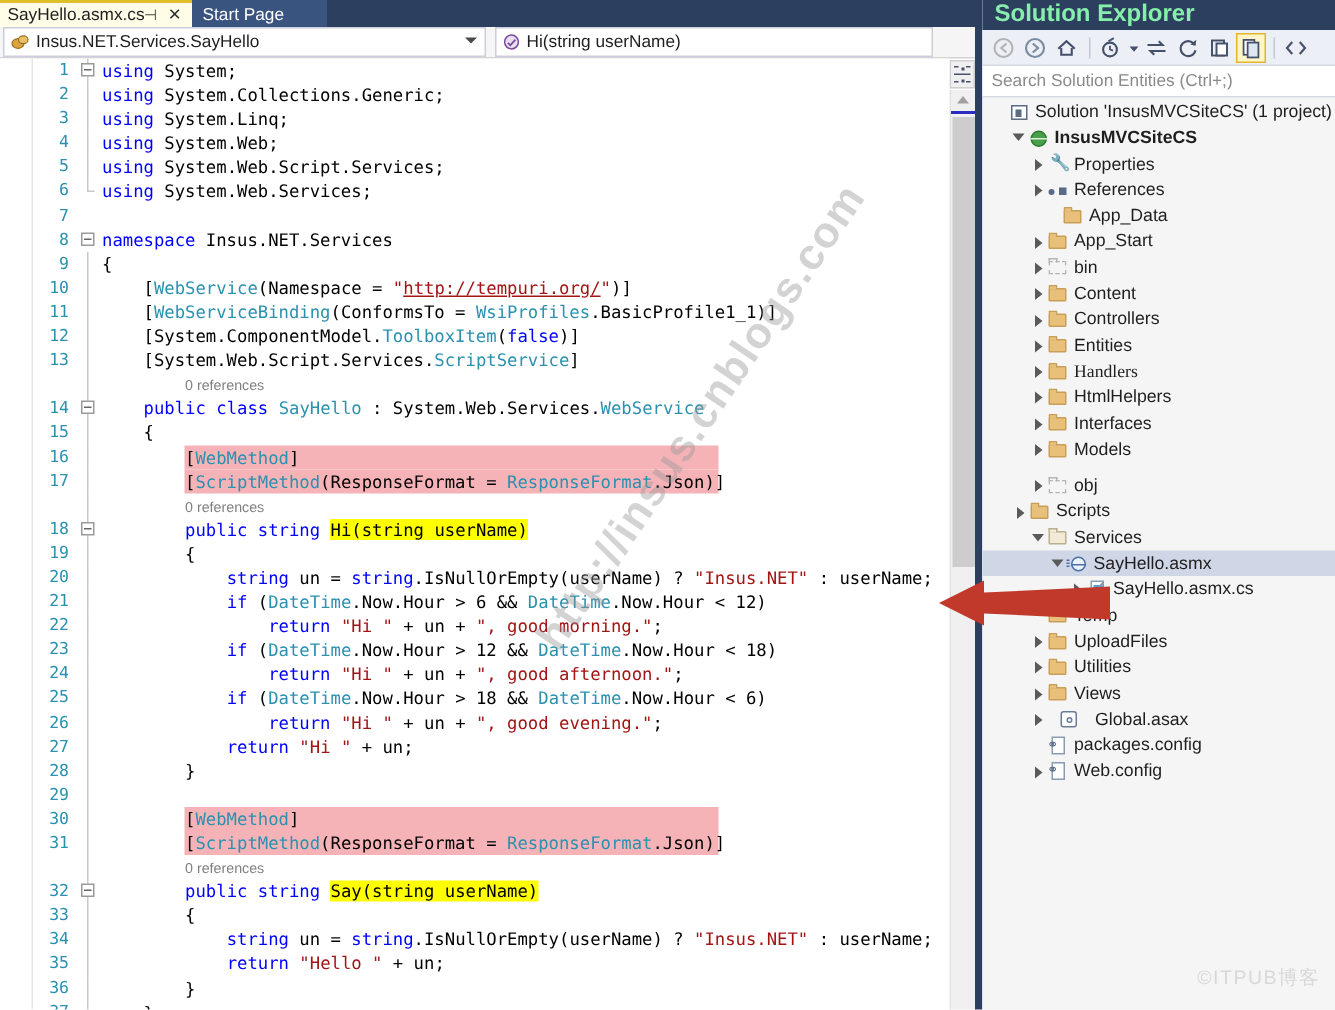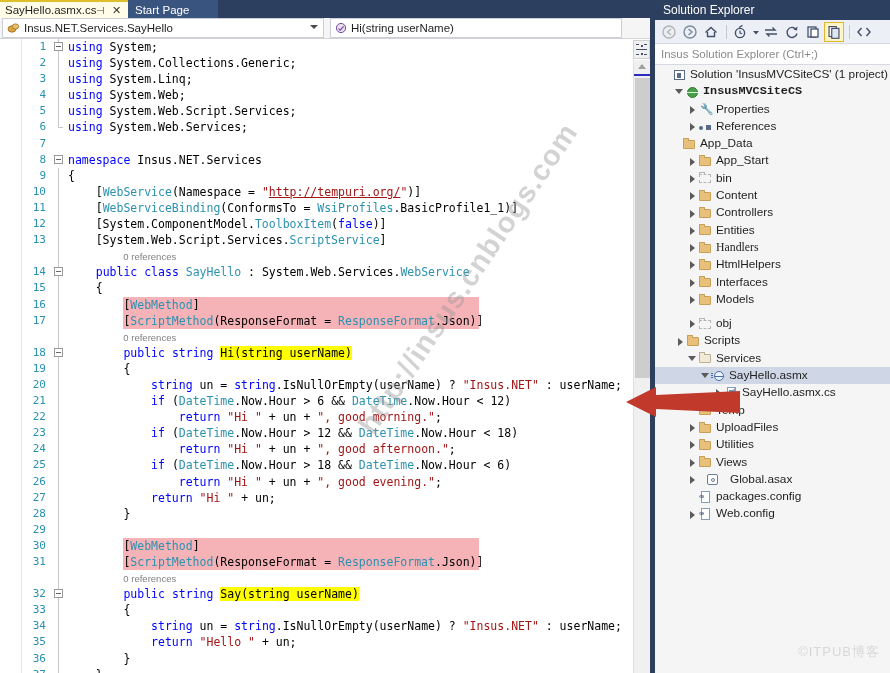--- a/index.html
+++ b/index.html
@@ -73,22 +73,22 @@
   
   .wm-diag{position:absolute;left:418px;top:216px;width:320px;height:330px;pointer-events:none;
     transform:rotate(-56deg);transform-origin:50% 50%;
     color:rgba(150,150,150,0.42);font-family:"Liberation Sans",sans-serif;
     font-size:29px;font-weight:bold;white-space:nowrap;letter-spacing:1px;}
   .wm-corner{position:absolute;right:10px;bottom:12px;color:#d8d8d8;font-size:13px;
     font-family:"Liberation Sans",sans-serif;letter-spacing:1px;}
 
   
   .se{position:absolute;left:655px;top:0;width:235px;height:673px;background:#f5f5f5;}
-  .se-title{position:absolute;left:0;top:0;width:235px;height:20px;background:#2d3f5e;color:#ffffff;
-            display:flex;align-items:center;padding-left:8px;box-sizing:border-box;font-size:12px;}
+  .se-title{position:absolute;left:0;top:0;width:235px;height:20px;background:#2d3f5e;color:#86efac;
+            display:flex;align-items:center;padding-left:8px;box-sizing:border-box;font-size:16px;font-weight:bold;}
   .se-toolbar{position:absolute;left:0;top:20px;width:235px;height:24px;background:#eceff5;
               border-bottom:1px solid #d6d9e0;display:flex;align-items:center;padding-left:4px;box-sizing:border-box;}
   .tb{width:20px;height:20px;position:relative;margin-right:1px;flex:0 0 20px;}
   .tb.sel{background:#fff6c8;border:1px solid #e3b52a;box-sizing:border-box;}
   .tbsep{width:1px;height:14px;background:#c3c7d1;margin:0 4px;flex:0 0 1px;}
 
   .se-search{position:absolute;left:0;top:44px;width:235px;height:21px;background:#fff;border-bottom:1px solid #d6d9e0;
              display:flex;align-items:center;padding-left:6px;box-sizing:border-box;color:#8a8a8a;font-size:11.5px;}
 
   .se-tree{position:absolute;left:0;top:66px;width:235px;height:607px;background:#f5f5f5;overflow:hidden;}
@@ -269,32 +269,32 @@
       <div class="tbsep"></div>
       <div class="tb">
         <svg width="20" height="20" viewBox="0 0 20 20">
             <path d="M7.5 6 L4 10 L7.5 14" fill="none" stroke="#44506a" stroke-width="1.4"></path>
             <path d="M12.5 6 L16 10 L12.5 14" fill="none" stroke="#44506a" stroke-width="1.4"></path>
           </svg>
       </div>
     </div>
 
     <div class="se-search">
-      <span>Insus Solution Explorer (Ctrl+;)</span>
+      <span>Search Solution Entities (Ctrl+;)</span>
     </div>
 
     <div class="se-tree" id="se-tree">
         <div class="row" style="padding-left: 6px;">
           <span class="exp"></span>
           <span class="ricon">
             <span class="solic"></span>
           </span>
           <span class="rlabel">Solution 'InsusMVCSiteCS' (1 project)</span>
         </div>
-        <div class="row bold" style="padding-left: 19px; font-family: Liberation Mono, monospace;">
+        <div class="row bold" style="padding-left: 19px;">
           <span class="exp">
             <span class="arro"></span>
           </span>
           <span class="ricon">
             <span class="globe"></span>
           </span>
           <span class="rlabel">InsusMVCSiteCS</span>
         </div>
         <div class="row" style="padding-left: 32px;">
           <span class="exp">
@@ -307,21 +307,21 @@
         </div>
         <div class="row" style="padding-left: 32px;">
           <span class="exp">
             <span class="arrc"></span>
           </span>
           <span class="ricon">
             <span class="refic"></span>
           </span>
           <span class="rlabel">References</span>
         </div>
-        <div class="row" style="padding-left: 16px;">
+        <div class="row" style="padding-left: 42px;">
           <span class="exp"></span>
           <span class="ricon">
             <span class="fold"></span>
           </span>
           <span class="rlabel">App_Data</span>
         </div>
         <div class="row" style="padding-left: 32px;">
           <span class="exp">
             <span class="arrc"></span>
           </span>

